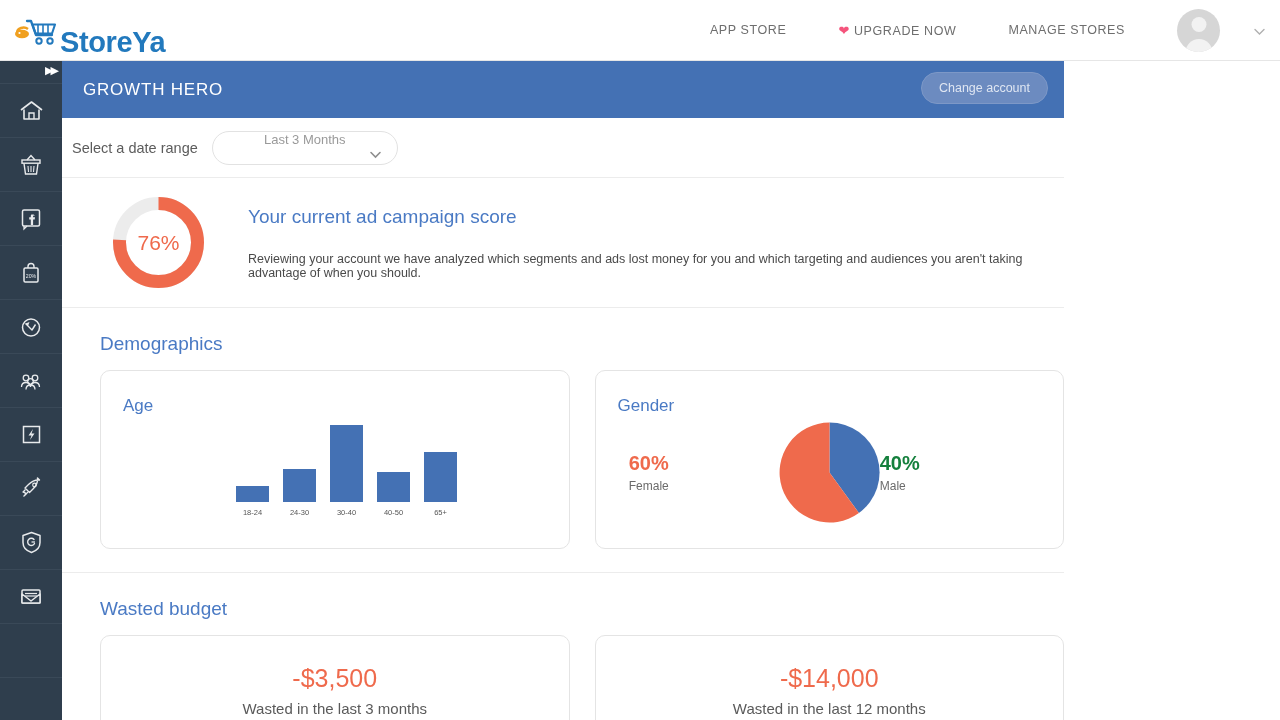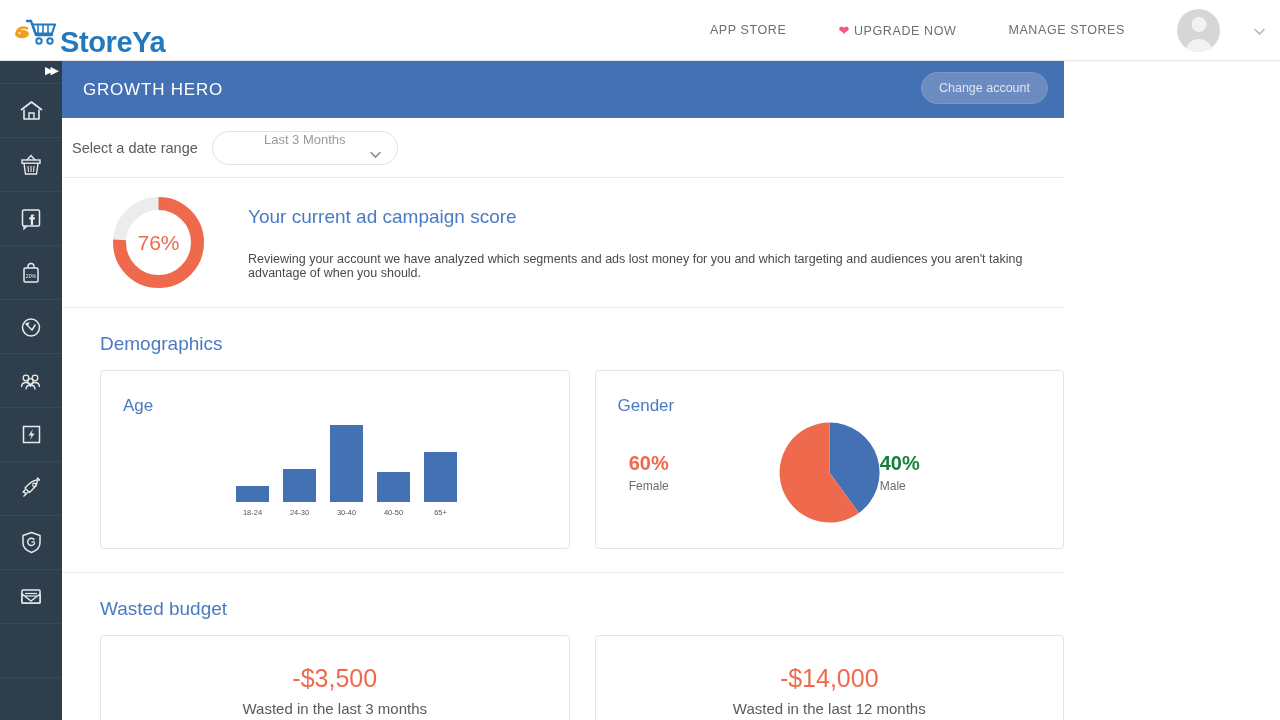--- a/index.html
+++ b/index.html
@@ -113,21 +113,21 @@
   .score-text { margin-left: 40px; }
   .score-title { font-size: 19px; color: #4a7ac4; margin-bottom: 24px; }
   .score-desc { font-size: 12.5px; color: #4a4a4a; }
 
   
   .section { padding: 25px 0 0 38px; border-bottom: 1px solid #ececec; }
   .section-title { font-size: 19px; color: #4a7ac4; margin-bottom: 15px; }
   .cards { display: flex; gap: 25px; }
   .card {
     border: 1px solid #e4e4e4; background: #fff;
-    border-radius: 4px; position: relative;
+    border-radius: 10px; position: relative;
   }
   .card-demo { width: 547px; height: 179px; }
   .card-title {
     font-size: 17px; color: #4a7ac4; position: absolute; top: 25px; left: 22px;
   }
 
   
   .bars {
     position: absolute; left: 135px; bottom: 46px;
     height: 92px; display: flex; align-items: flex-end; gap: 14px;

